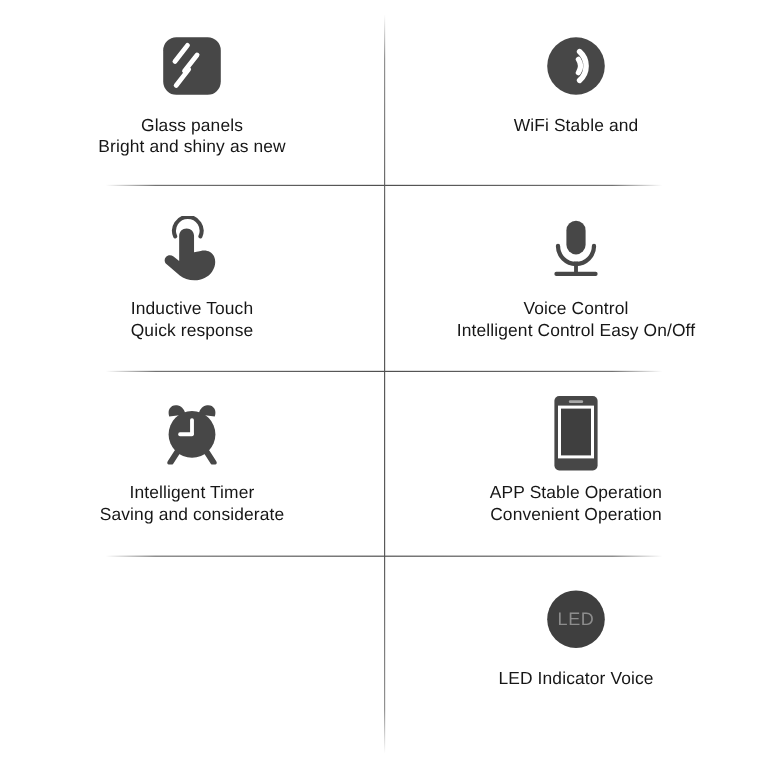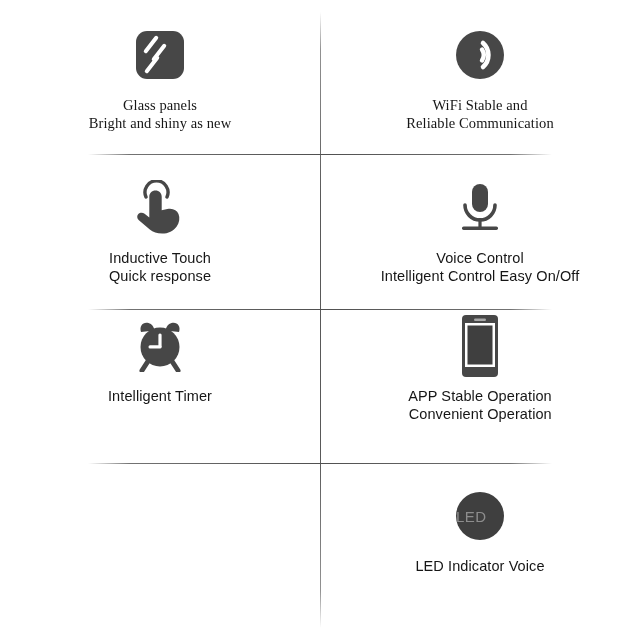--- a/index.html
+++ b/index.html
@@ -61,23 +61,23 @@
     width: 320px;
     height: 155px;
     display: flex;
     flex-direction: column;
     align-items: center;
     justify-content: flex-start;
     box-sizing: border-box;
   }
   .cell.c-left  { left: 0; }
   .cell.c-right { left: 320px; }
-  .cell.r-0 { top: 0px; font-family: Liberation Serif, serif; }
+  .cell.r-0 { top: 0px; }
   .cell.r-1 { top: 155px; }
-  .cell.r-2 { top: 295px; }
+  .cell.r-2 { top: 310px; }
   .cell.r-3 { top: 464px; }
 
   .icon-wrap {
     height: 70px;
     display: flex;
     align-items: center;
     justify-content: center;
     margin-top: 20px;
   }
   .cell.r-1 .icon-wrap { margin-top: 18px; }
@@ -85,21 +85,21 @@
   .cell.r-3 .icon-wrap { margin-top: 17px; }
 
   .caption {
     text-align: center;
     font-size: 14.5px;
     line-height: 17.5px;
     color: #161616;
     margin-top: 7px;
     letter-spacing: 0.1px;
   }
-  .caption .line2 { display: block; text-align: right; }
+  .caption .line2 { display: block; }
 
   
   .glass-icon {
     width: 48px;
     height: 48px;
     border-radius: 11px;
     background: #474747;
     position: relative;
     overflow: hidden;
   }
@@ -131,20 +131,21 @@
   .phone-icon { width: 38px; height: 64px; }
 
   
   .led-icon {
     width: 48px;
     height: 48px;
     border-radius: 50%;
     background: #3f3f3f;
     display: flex;
     align-items: center;
+    justify-content: center;
   }
   .led-icon span {
     color: #8d8d8d;
     font-size: 15px;
     letter-spacing: 0.5px;
     line-height: 1;
   }
 </style>
 </head>
 <body>
@@ -173,21 +174,20 @@
   <div class="cell c-right r-0">
     <div class="icon-wrap">
       <svg class="wifi-icon" viewBox="0 0 50 50">
         <circle cx="25" cy="25" r="24" fill="#474747"></circle>
         <path d="M28 13 A16 16 0 0 1 28 37" fill="none" stroke="#ffffff" stroke-width="4.6" stroke-linecap="round"></path>
         <path d="M27 19.5 A10 10 0 0 1 27 30.5" fill="none" stroke="#ffffff" stroke-width="4.4" stroke-linecap="round"></path>
       </svg>
     </div>
     <div class="caption">
       <span>WiFi Stable and</span>
-      <span class="line2">Reliable Communication</span>
     </div>
   </div>
 
   <div class="cell c-left r-1">
     <div class="icon-wrap">
       <svg class="touch-icon" viewBox="0 0 54 56">
         <path d="M13 17 A11.5 11.5 0 1 1 34 17" fill="none" stroke="#474747" stroke-width="3.4" stroke-linecap="round"></path>
         <path d="M22.5 10.5
                  c3.6 0 6.2 2.6 6.2 6.2
                  v13.6
@@ -232,20 +232,21 @@
         <path d="M45 12 C47 6 43 1.5 37.5 3 C34 4 32 7 31.5 10.5 Z" fill="#474747"></path>
         <path d="M13.5 42 L8 50.5" stroke="#474747" stroke-width="5" stroke-linecap="round"></path>
         <path d="M38.5 42 L44 50.5" stroke="#474747" stroke-width="5" stroke-linecap="round"></path>
         <circle cx="26" cy="27" r="19.5" fill="#474747"></circle>
         <rect x="14.5" y="25.3" width="13" height="3.2" rx="1.5" fill="#ffffff"></rect>
         <rect x="24.4" y="13.5" width="3.2" height="14.5" rx="1.5" fill="#ffffff"></rect>
       </svg>
     </div>
     <div class="caption">
       <span>Intelligent Timer</span>
+      <span class="line2">Saving and considerate</span>
     </div>
   </div>
 
   <div class="cell c-right r-2">
     <div class="icon-wrap">
       <svg class="phone-icon" viewBox="0 0 38 64">
         <rect x="1" y="1" width="36" height="62" rx="4" fill="#474747"></rect>
         <rect x="4" y="9" width="30" height="44" fill="#ffffff"></rect>
         <rect x="6.5" y="11.5" width="25" height="39" fill="#3f3f3f"></rect>
         <rect x="13" y="4.5" width="12" height="2.4" rx="1.2" fill="#a8a8a8"></rect>

